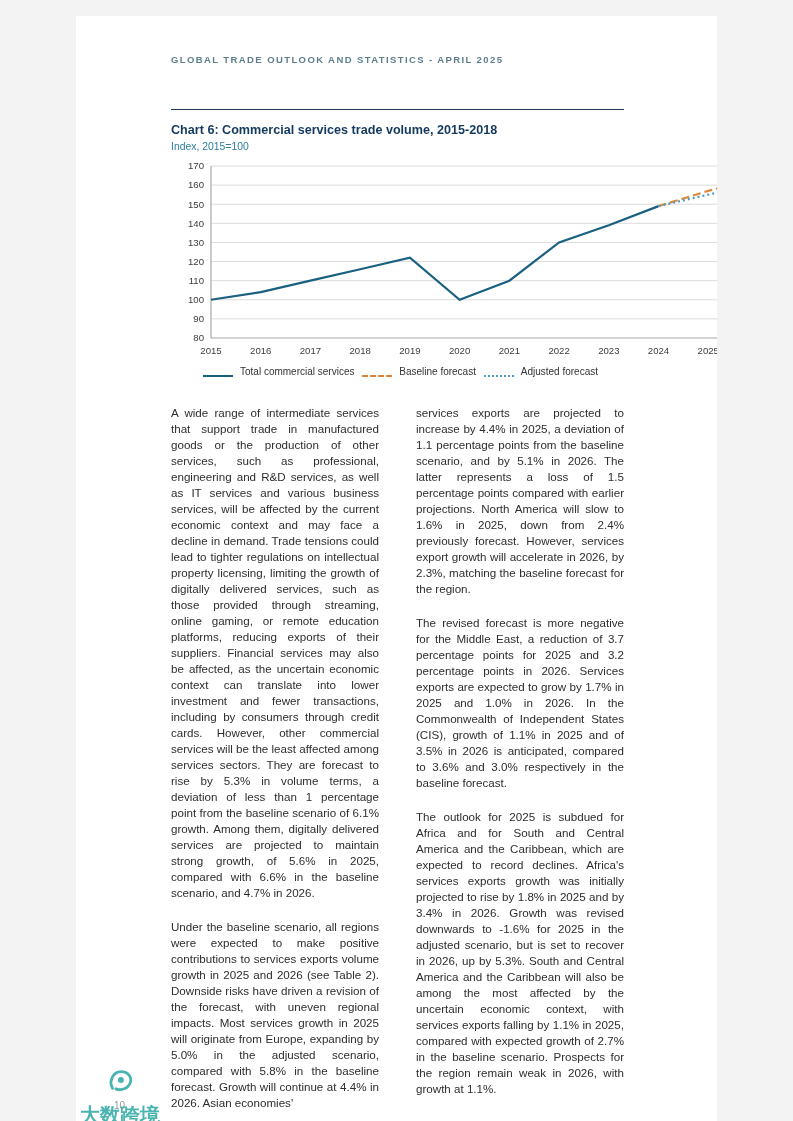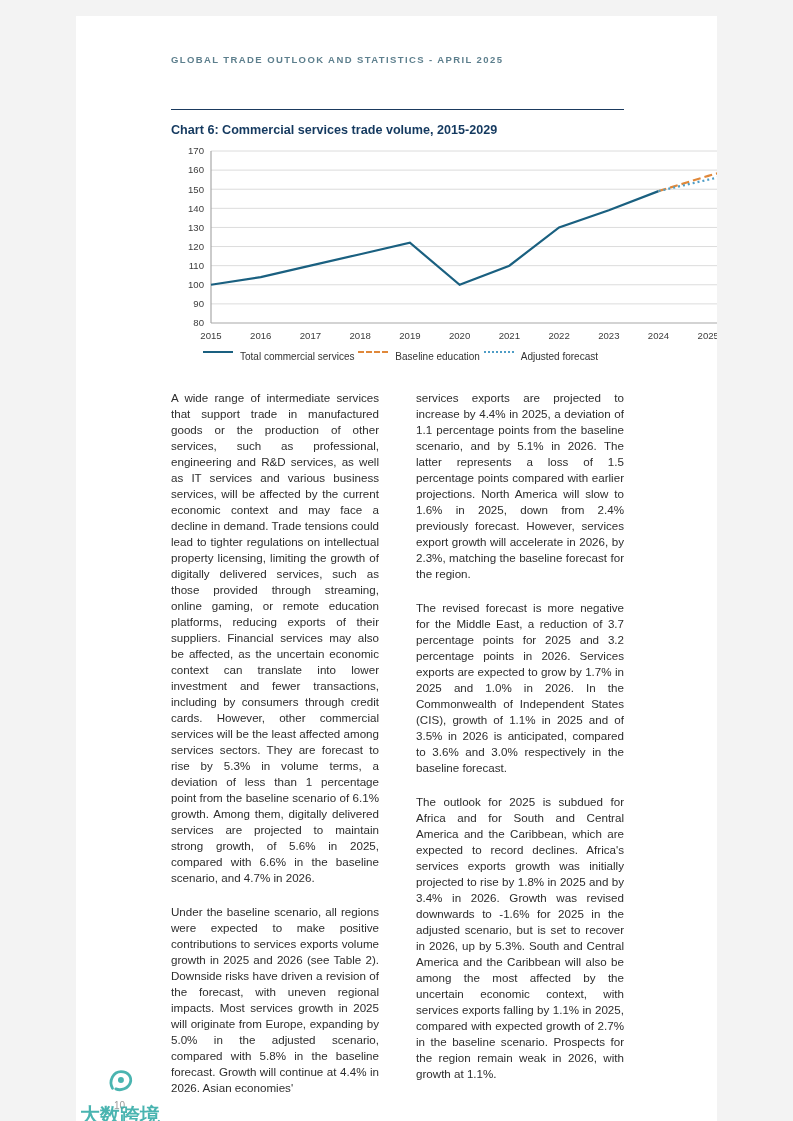--- a/index.html
+++ b/index.html
@@ -28,21 +28,21 @@
   .chart-wrap { margin-top:8px; }
   svg text { font-family:"Liberation Sans", sans-serif; }
   .ylabel, .xlabel { font-size:9.6px; fill:#3c3c3c; }
   .gridline { stroke:#dcdcdc; stroke-width:1; }
   .axisline { stroke:#a8a8a8; stroke-width:1.2; }
 
   .legend {
     display:flex; align-items:center; justify-content:space-between;
     padding:2px 26px 0 32px; font-size:10px; color:#333;
   }
-  .legend-item { display:flex; align-items:flex-start; gap:7px; }
+  .legend-item { display:flex; align-items:flex-end; gap:7px; }
   .swatch { display:inline-block; width:30px; height:0; }
 
   .notes { margin-top:17px; font-size:10.3px; line-height:15.5px; color:#2e2e2e; }
   .notes em { font-style:italic; }
 
   .body-cols {
     margin-top:28px; display:flex; gap:37px;
     font-size:11.6px; line-height:16px; color:#2d2d2d;
     text-align:justify;
   }
@@ -68,21 +68,22 @@
 </style>
 </head>
 <body>
 
 <div class="page">
   <div class="content">
 
     <div class="doc-header">GLOBAL TRADE OUTLOOK AND STATISTICS - APRIL 2025</div>
     <hr class="header-rule">
 
-    <div class="chart-title">Chart 6: Commercial services trade volume, 2015-2029</div>
+    <div class="chart-title">Chart 6: Commercial services trade volume, 2015-2018</div>
+    <div class="chart-subtitle">Index, 2015=100</div>
 
     <div class="chart-wrap">
       <svg width="605" height="200" viewBox="0 0 605 200">
           <line x1="40" x2="587" y1="178" y2="178" class="axisline"></line>
           <text x="33" y="181.3" text-anchor="end" class="ylabel">80</text>
           <line x1="40" x2="587" y1="158.88888888888889" y2="158.88888888888889" class="gridline"></line>
           <text x="33" y="162.1888888888889" text-anchor="end" class="ylabel">90</text>
           <line x1="40" x2="587" y1="139.77777777777777" y2="139.77777777777777" class="gridline"></line>
           <text x="33" y="143.07777777777778" text-anchor="end" class="ylabel">100</text>
           <line x1="40" x2="587" y1="120.66666666666666" y2="120.66666666666666" class="gridline"></line>
@@ -118,21 +119,21 @@
         </svg>
     </div>
 
     <div class="legend">
       <span class="legend-item">
         <span class="swatch" style="border-top: 2.5px solid rgb(26, 96, 128);"></span>
         <span>Total commercial services</span>
       </span>
       <span class="legend-item">
         <span class="swatch" style="border-top: 2.5px dashed rgb(224, 136, 58);"></span>
-        <span>Baseline education</span>
+        <span>Baseline forecast</span>
       </span>
       <span class="legend-item">
         <span class="swatch" style="border-top: 2.5px dotted rgb(78, 157, 198);"></span>
         <span>Adjusted forecast</span>
       </span>
     </div>
 
 
     <div class="body-cols">
       <div class="body-col">

